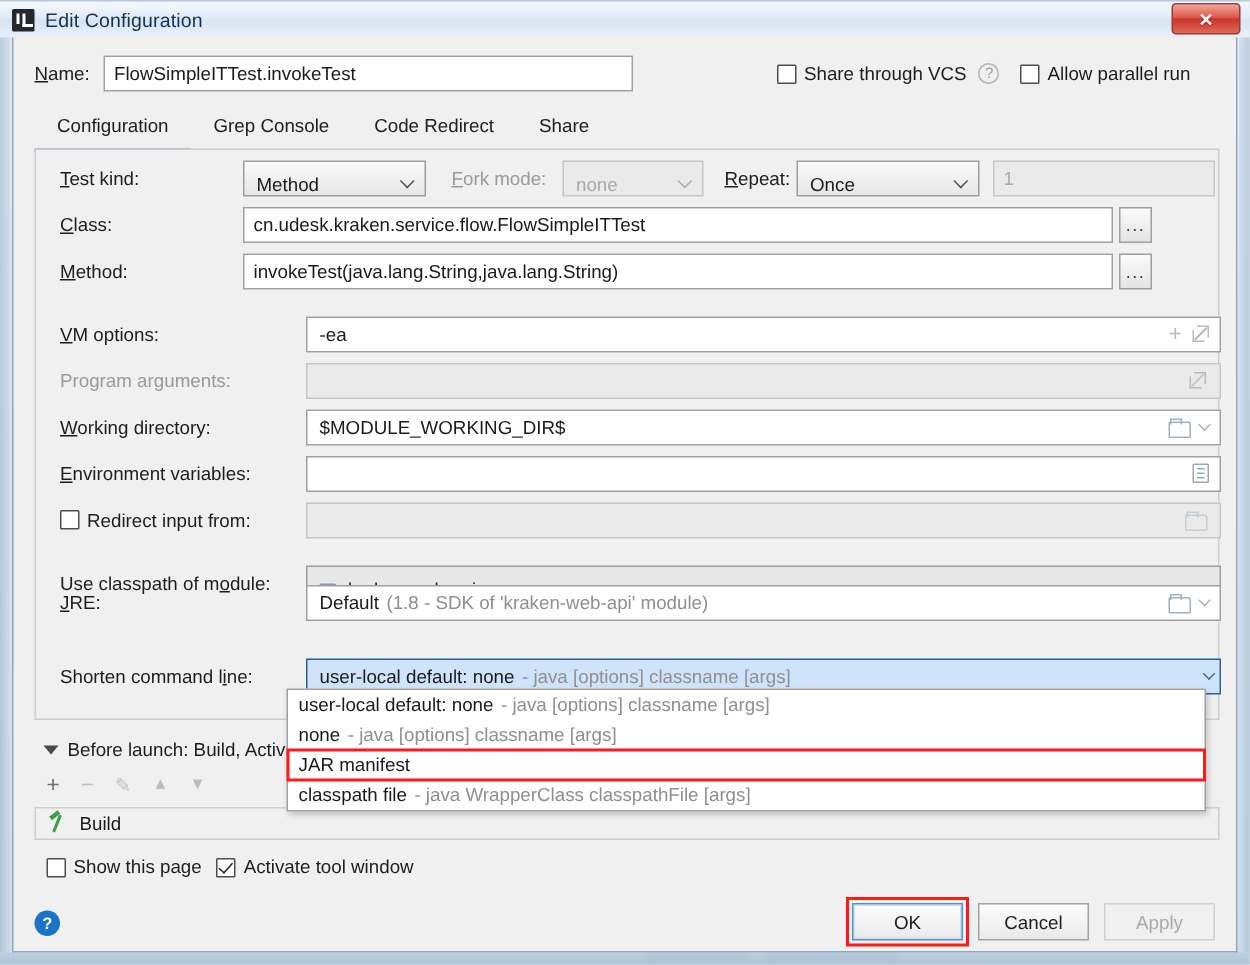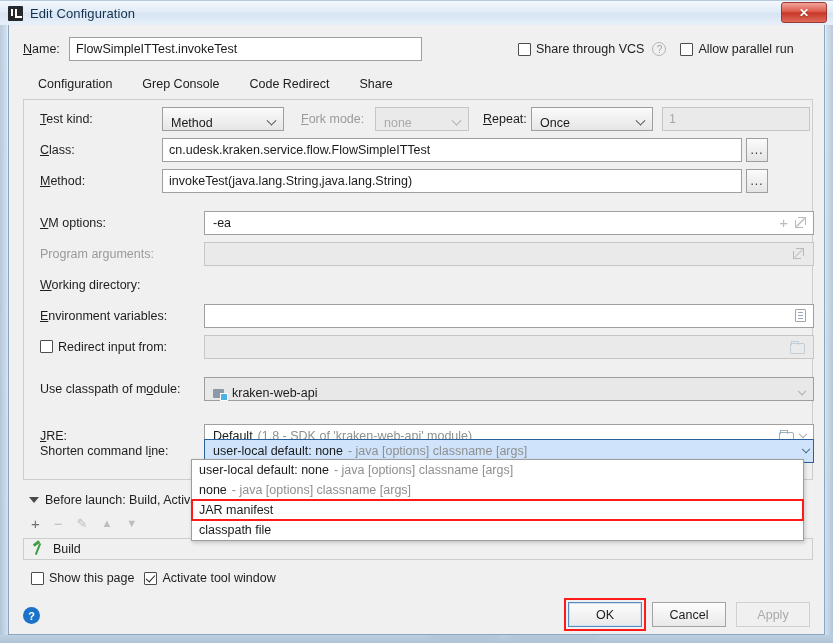--- a/index.html
+++ b/index.html
@@ -393,20 +393,27 @@
               <svg class="diag" viewBox="0 0 11 11">
                   <line x1="1.5" y1="9.5" x2="9.5" y2="1.5" stroke="#c9c9c9" stroke-width="1.4"></line>
                 </svg>
             </span>
           </span>
         </div>
       </div>
 
       <div class="row" style="left:16px; top:172px;">
         <div class="rowlabel" style="width:164px;"><span class="u">W</span>orking directory:</div>
+        <div class="flatfield" style="width:610px;">
+          <span>$MODULE_WORKING_DIR$</span>
+          <span class="tools">
+            <span class="folder-ico"></span>
+            <span><i class="caret light" style="width:6px;height:6px;"></i></span>
+          </span>
+        </div>
       </div>
 
       <div class="row" style="left:16px; top:203px;">
         <div class="rowlabel" style="width:164px;"><span class="u">E</span>nvironment variables:</div>
         <div class="flatfield" style="width:610px;">
           <span></span>
           <span class="tools">
             <span class="list-ico"></span>
           </span>
         </div>
@@ -427,21 +434,21 @@
 
       <div class="row" style="left:16px; top:276px;">
         <div class="rowlabel" style="width:164px;">Use classpath of m<span class="u">o</span>dule:</div>
         <div class="combo" style="width:610px; background:#e8e8e8;">
           <span class="module-ico"></span>
           <span>kraken-web-api</span>
           <span class="arrow"><i class="caret light" style="width:6px;height:6px;"></i></span>
         </div>
       </div>
 
-      <div class="row" style="left:16px; top:323px;justify-content:flex-end;">
+      <div class="row" style="left:16px; top:289px;justify-content:flex-end;">
         <div class="rowlabel" style="width:164px;"><span class="u">J</span>RE:</div>
         <div class="flatfield" style="width:610px;">
           <span>Default</span>
           <span class="mono-dim" style="margin-left:5px;">(1.8 - SDK of 'kraken-web-api' module)</span>
           <span class="tools">
             <span class="folder-ico"></span>
             <span><i class="caret light" style="width:6px;height:6px;"></i></span>
           </span>
         </div>
       </div>
@@ -504,16 +511,17 @@
     </div>
     <div class="dd-item">
       <span>none</span>
       <span class="mono-dim" style="margin-left:5px;">- java [options] classname [args]</span>
     </div>
     <div class="dd-item boxed">
       <span>JAR manifest</span>
     </div>
     <div class="dd-item">
       <span>classpath file</span>
+      <span class="mono-dim" style="margin-left:5px;">- java WrapperClass classpathFile [args]</span>
     </div>
   </div>
 
 </div>
 
 </body></html>

